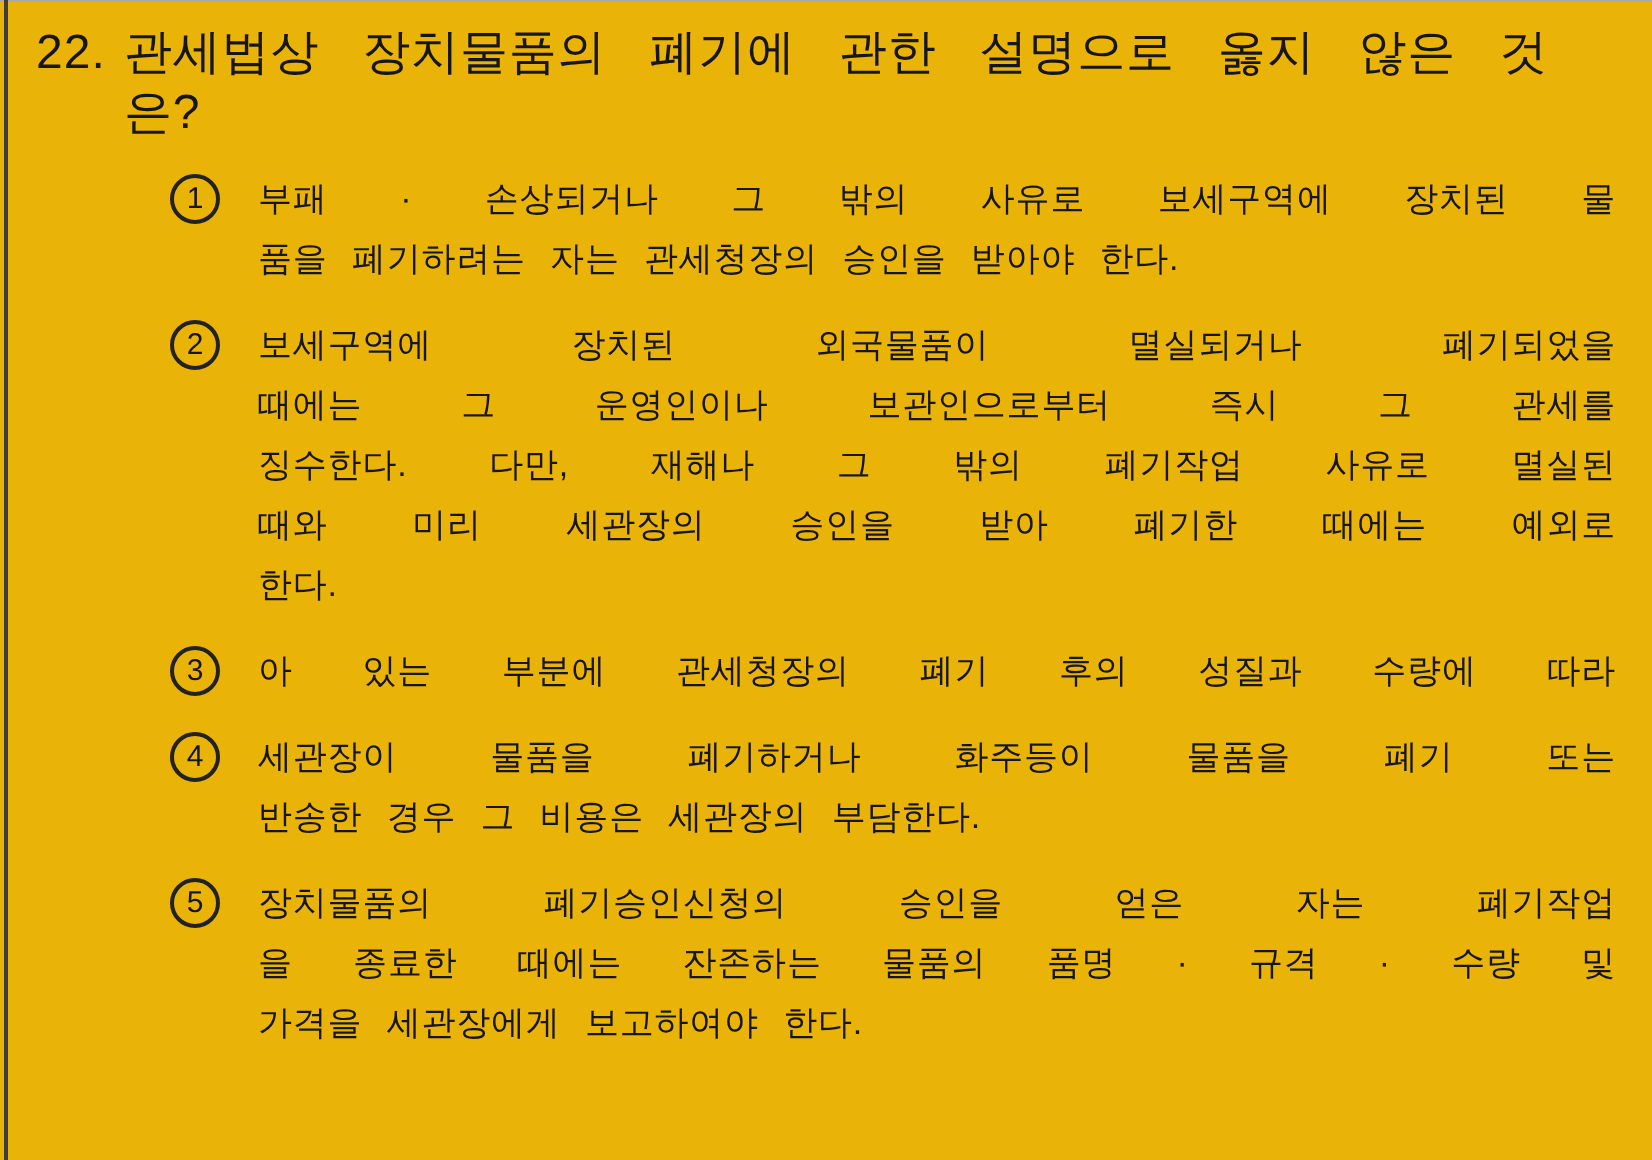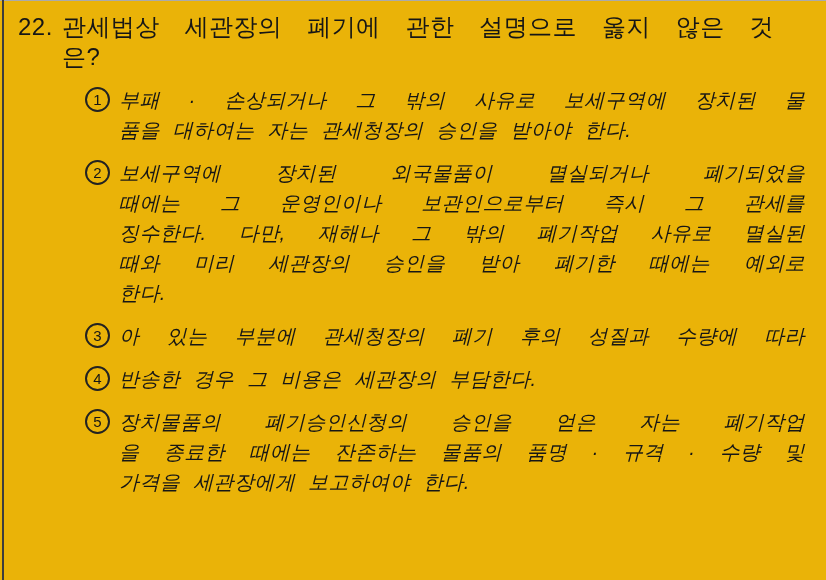--- a/index.html
+++ b/index.html
@@ -78,50 +78,49 @@
     border: 2px solid #222222;
     border-radius: 50%;
     display: flex;
     align-items: center;
     justify-content: center;
     font-size: 15px;
     line-height: 1;
   }
   .opt-text {
     width: 686px;
-    margin-left: 9px;
-    font-size: 20px;
+    margin-left: 19px;
+    font-size: 17px;
     line-height: 30px;
     word-spacing: 7px;
     letter-spacing: 0.4px;
-    font-style: italic;
   }
 </style>
 </head>
 <body>
 
 <div class="page">
   <div class="top-border"></div>
   <div class="left-border"></div>
 
   <div class="content">
 
     <div class="q-row">
       <div class="q-num">22.</div>
       <div class="q-text">
-        <div class="line j">관세법상 세관장의 폐기에 관한 설명으로 옳지 않은 것</div>
+        <div class="line j">관세법상 장치물품의 폐기에 관한 설명으로 옳지 않은 것</div>
         <div class="line">은?</div>
       </div>
     </div>
 
     <div class="opt">
       <div class="opt-marker">1</div>
       <div class="opt-text">
         <div class="line j">부패 · 손상되거나 그 밖의 사유로 보세구역에 장치된 물</div>
-        <div class="line">품을 대하여는 자는 관세청장의 승인을 받아야 한다.</div>
+        <div class="line">품을 폐기하려는 자는 관세청장의 승인을 받아야 한다.</div>
       </div>
     </div>
 
     <div class="opt">
       <div class="opt-marker">2</div>
       <div class="opt-text">
         <div class="line j">보세구역에 장치된 외국물품이 멸실되거나 폐기되었을</div>
         <div class="line j">때에는 그 운영인이나 보관인으로부터 즉시 그 관세를</div>
         <div class="line j">징수한다. 다만, 재해나 그 밖의 폐기작업 사유로 멸실된</div>
         <div class="line j">때와 미리 세관장의 승인을 받아 폐기한 때에는 예외로</div>
@@ -132,20 +131,21 @@
     <div class="opt">
       <div class="opt-marker">3</div>
       <div class="opt-text">
         <div class="line j">아 있는 부분에 관세청장의 폐기 후의 성질과 수량에 따라</div>
       </div>
     </div>
 
     <div class="opt">
       <div class="opt-marker">4</div>
       <div class="opt-text">
+        <div class="line j">세관장이 물품을 폐기하거나 화주등이 물품을 폐기 또는</div>
         <div class="line">반송한 경우 그 비용은 세관장의 부담한다.</div>
       </div>
     </div>
 
     <div class="opt">
       <div class="opt-marker">5</div>
       <div class="opt-text">
         <div class="line j">장치물품의 폐기승인신청의 승인을 얻은 자는 폐기작업</div>
         <div class="line j">을 종료한 때에는 잔존하는 물품의 품명 · 규격 · 수량 및</div>
         <div class="line">가격을 세관장에게 보고하여야 한다.</div>

